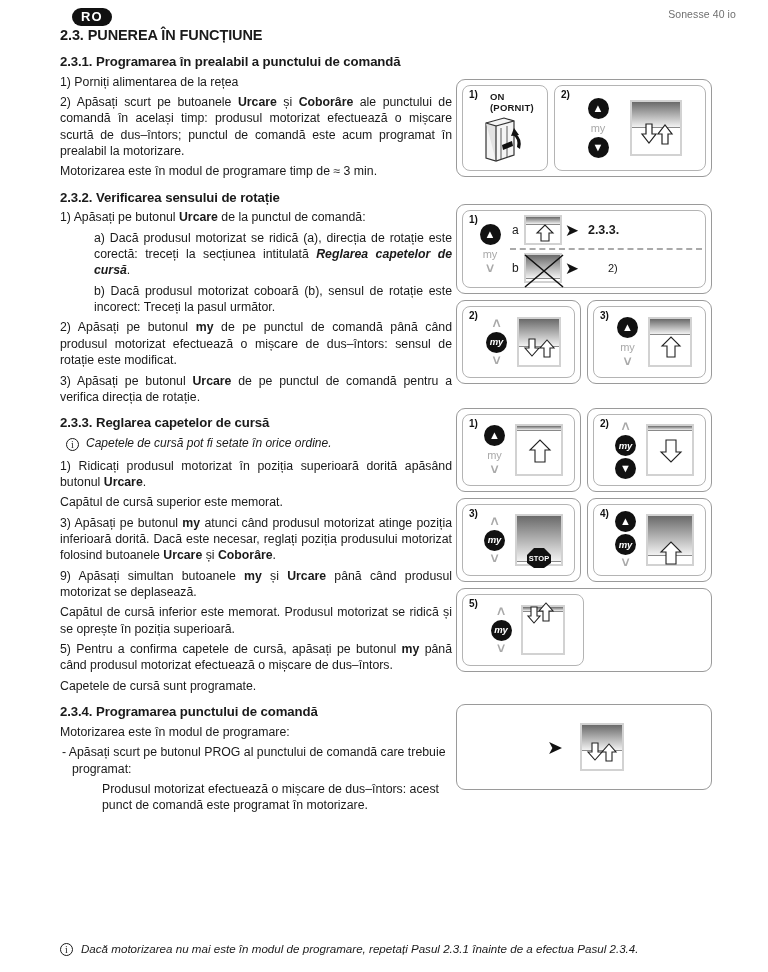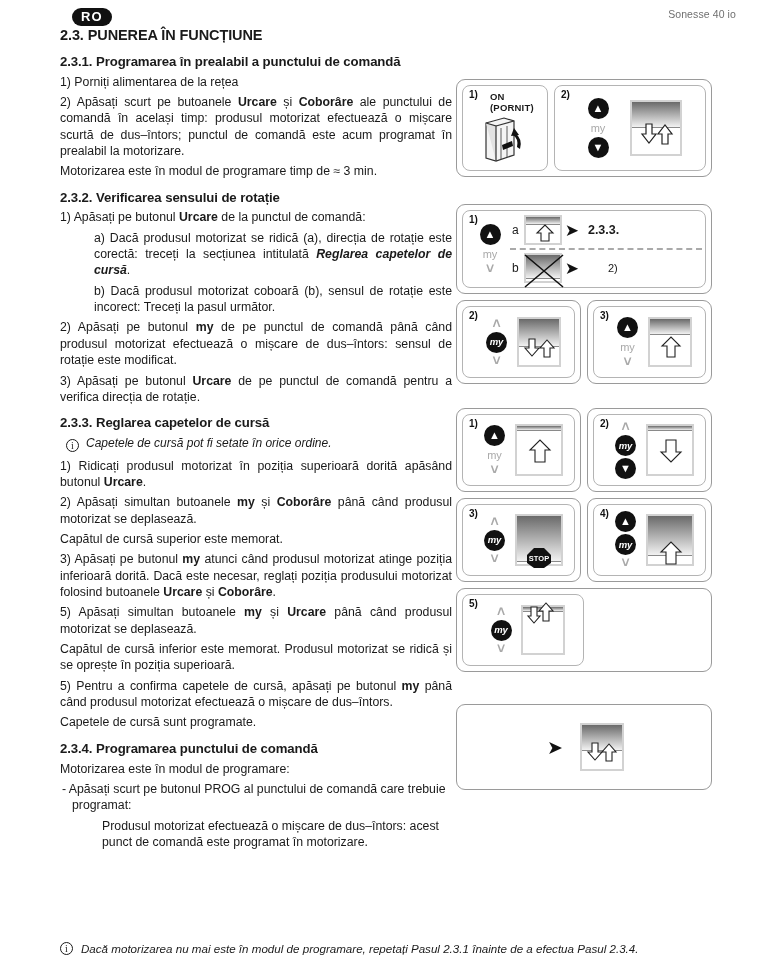--- a/index.html
+++ b/index.html
@@ -99,21 +99,21 @@
     margin-left: 2px;
     padding-left: 10px;
     text-indent: -10px;
   }
   b { font-weight: bold; }
   i.ital { font-style: italic; font-weight: bold; }
 
   
   .note {
     display: flex;
-    align-items: flex-end;
+    align-items: center;
     gap: 7px;
     margin: 5px 0 6px 6px;
   }
   .note .txt {
     font-size: 12px;
     font-style: italic;
     line-height: 1.3;
   }
   .i-circle {
     flex: 0 0 auto;
@@ -261,21 +261,21 @@
     letter-spacing: 0.2px;
   }
 
   
   #footnote {
     position: absolute;
     left: 60px; bottom: 16px;
     width: 660px;
     display: flex;
     gap: 8px;
-    align-items: center;
+    align-items: flex-end;
   }
   #footnote .txt {
     font-size: 11.6px;
     font-style: italic;
     line-height: 1.3;
   }
 </style>
 </head>
 <body>
 
@@ -303,24 +303,23 @@
       <p class="para indent">b) Dacă produsul motorizat coboară (b), sensul de rotație este incorect: Treceți la pasul următor.</p>
       <p class="para"><span>2) Apăsați pe butonul </span><b>my</b><span> de pe punctul de comandă până când produsul motorizat efectuează o mișcare de dus–întors: sensul de rotație este modificat.</span></p>
       <p class="para"><span>3) Apăsați pe butonul </span><b>Urcare</b><span> de pe punctul de comandă pentru a verifica direcția de rotație.</span></p>
 
       <h3 class="sub">2.3.3. Reglarea capetelor de cursă</h3>
       <div class="note">
         <span class="i-circle"></span>
         <span class="txt">Capetele de cursă pot fi setate în orice ordine.</span>
       </div>
       <p class="para"><span>1) Ridicați produsul motorizat în poziția superioară dorită apăsând butonul </span><b>Urcare</b><span>.</span></p>
-      <p class="para"><span>2) Apăsați simultan butoanele </span><b>my</b><span> și </span><b>Coborâre</b><span> până când produsul motorizat se deplasează.</span></p>
       <p class="para nojust">Capătul de cursă superior este memorat.</p>
       <p class="para"><span>3) Apăsați pe butonul </span><b>my</b><span> atunci când produsul motorizat atinge poziția inferioară dorită. Dacă este necesar, reglați poziția produsului motorizat folosind butoanele </span><b>Urcare</b><span> și </span><b>Coborâre</b><span>.</span></p>
-      <p class="para"><span>5) Apăsați simultan butoanele </span><b>my</b><span> și </span><b>Urcare</b><span> până când produsul motorizat se deplasează.</span></p>
+      <p class="para"><span>9) Apăsați simultan butoanele </span><b>my</b><span> și </span><b>Urcare</b><span> până când produsul motorizat se deplasează.</span></p>
       <p class="para">Capătul de cursă inferior este memorat. Produsul motorizat se ridică și se oprește în poziția superioară.</p>
       <p class="para"><span>5) Pentru a confirma capetele de cursă, apăsați pe butonul </span><b>my</b><span> până când produsul motorizat efectuează o mișcare de dus–întors.</span></p>
       <p class="para nojust">Capetele de cursă sunt programate.</p>
 
       <h3 class="sub">2.3.4. Programarea punctului de comandă</h3>
       <p class="para nojust">Motorizarea este în modul de programare:</p>
       <p class="para nojust dash">- Apăsați scurt pe butonul PROG al punctului de comandă care trebuie programat:</p>
       <p class="para nojust indent2">Produsul motorizat efectuează o mișcare de dus–întors: acest punct de comandă este programat în motorizare.</p>
     </div>
 

